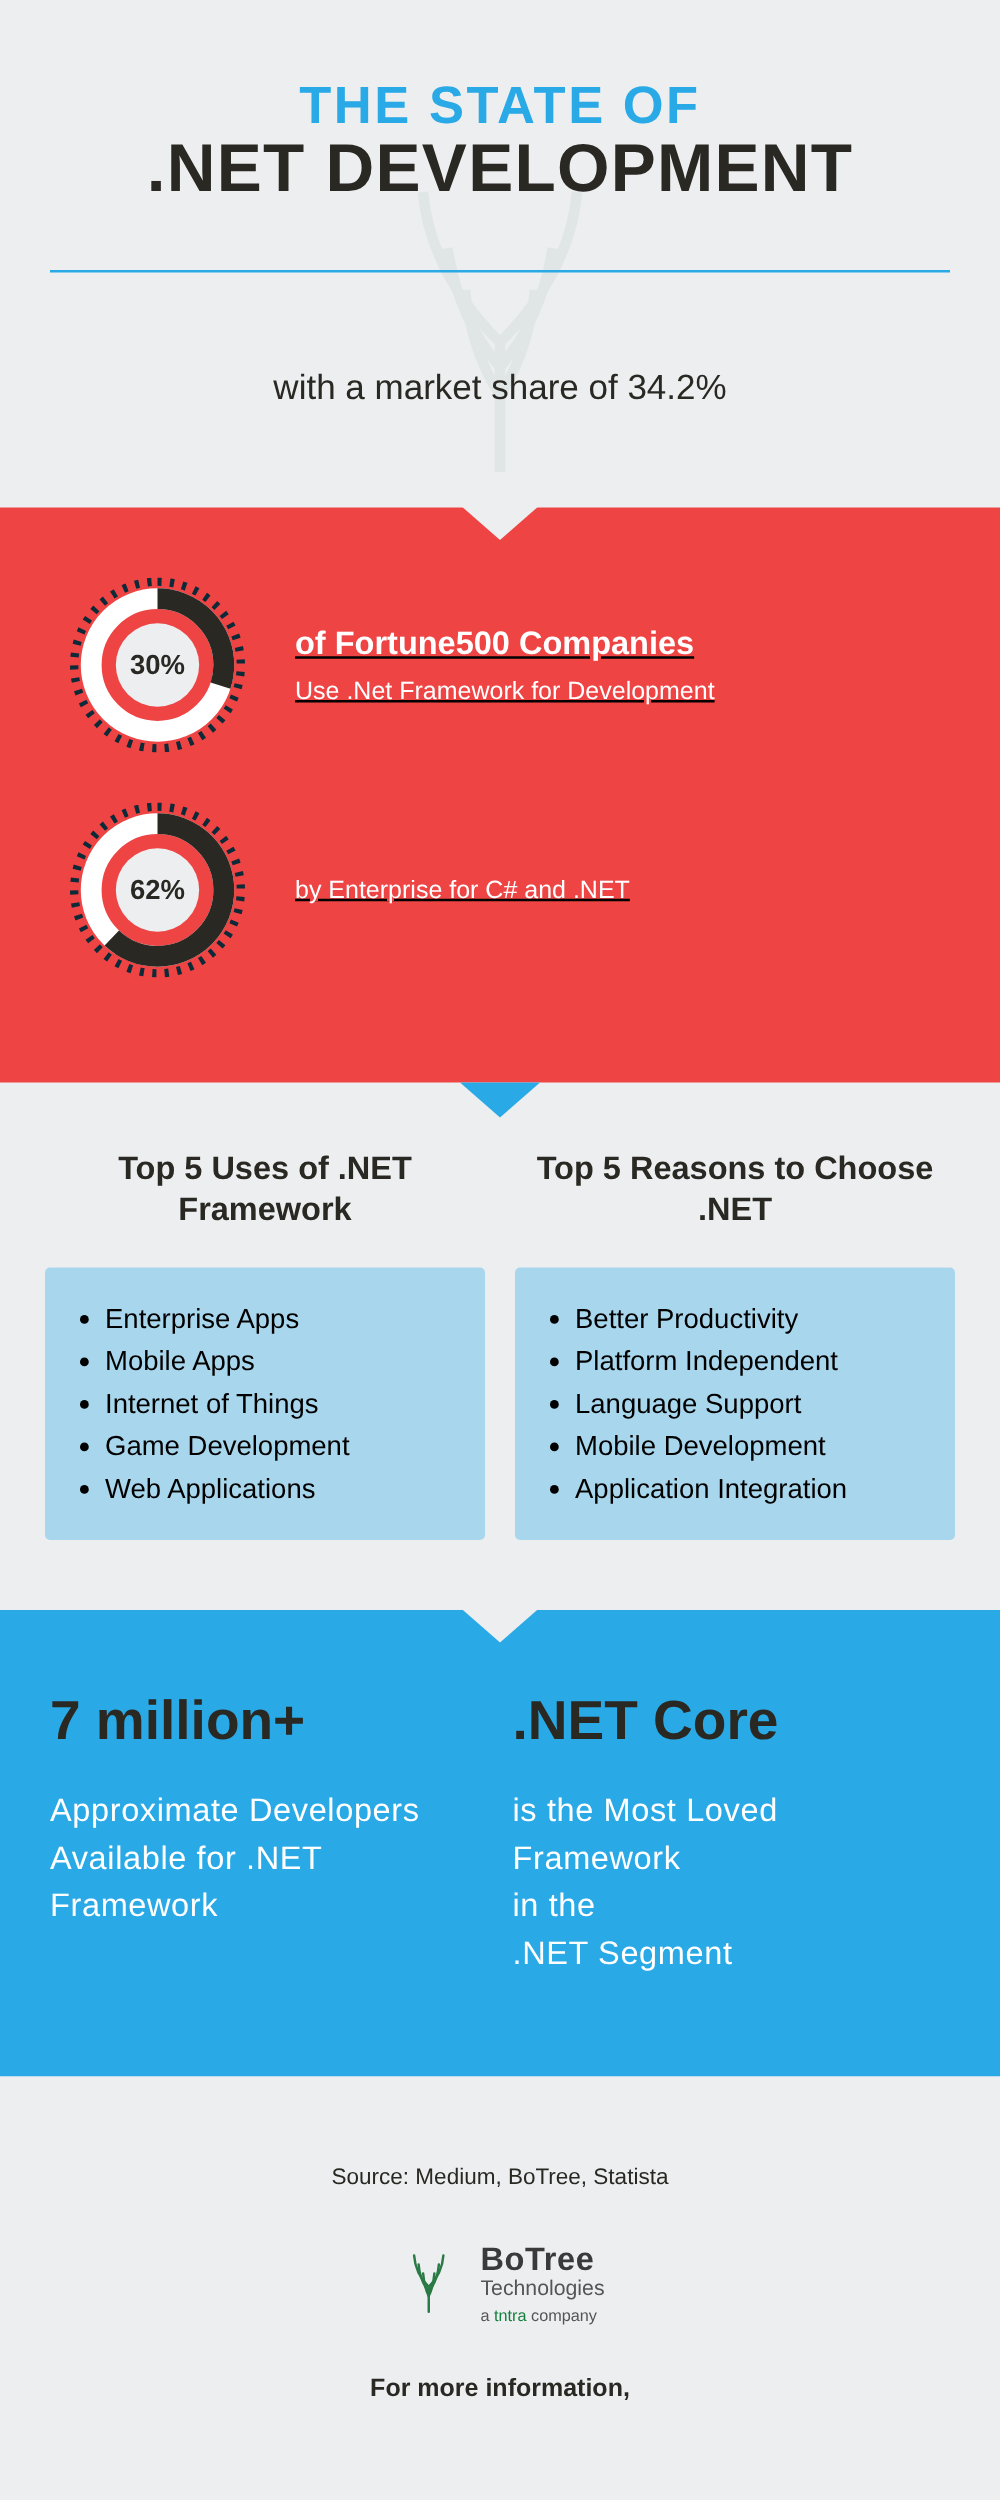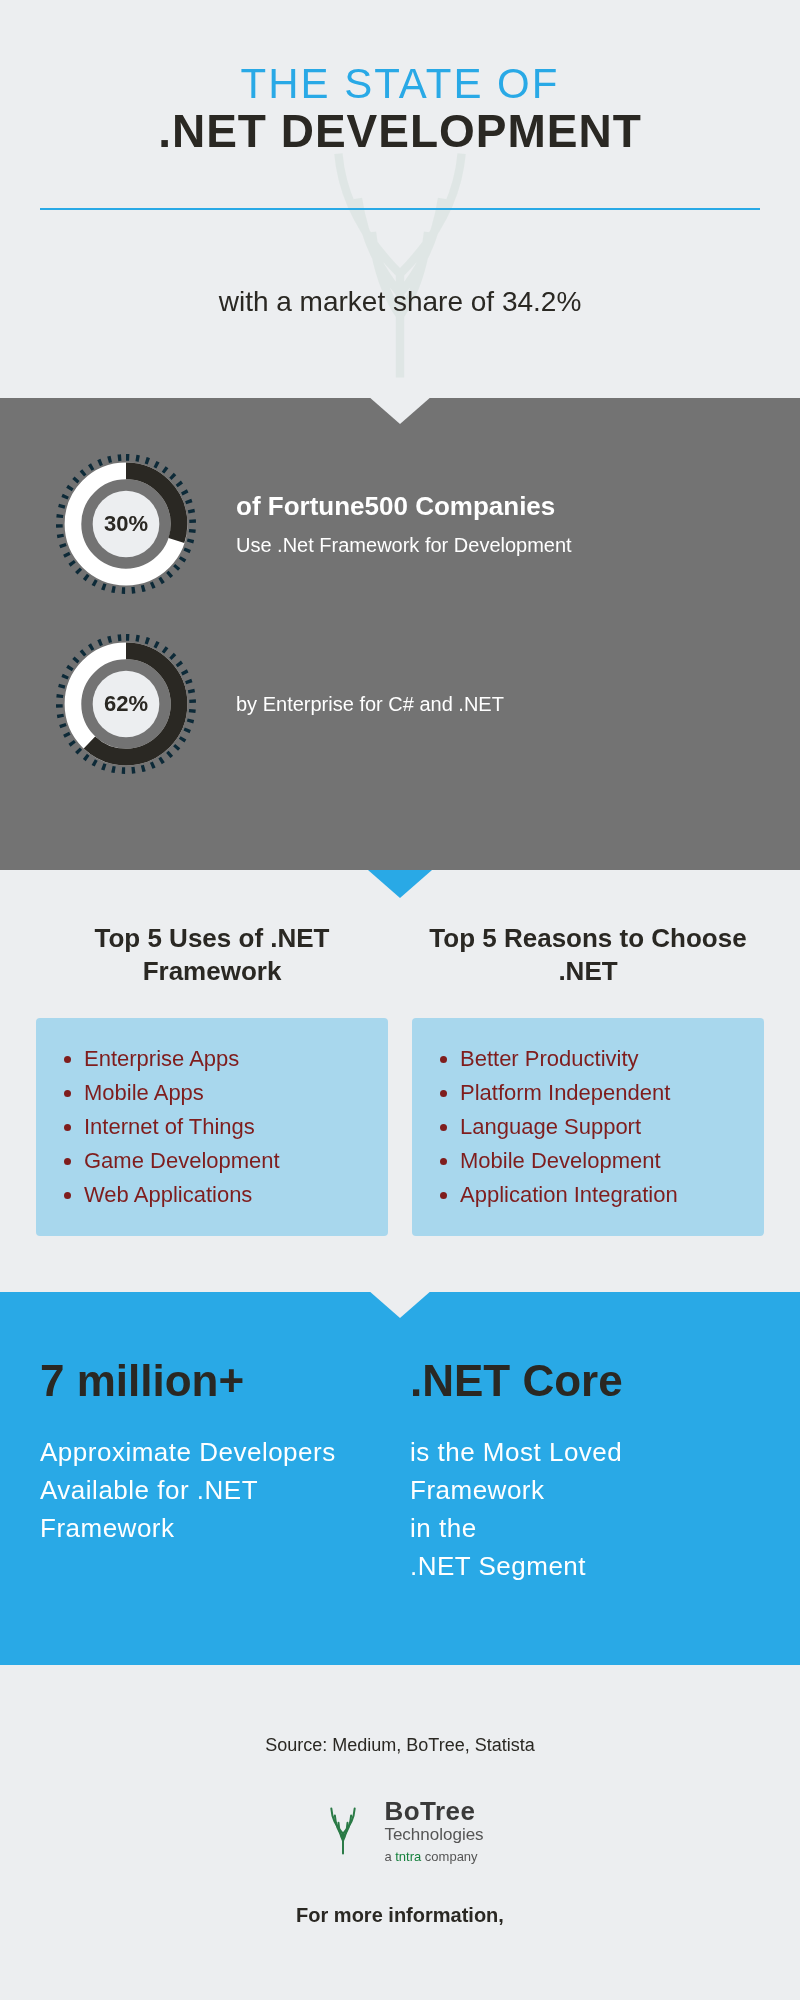--- a/index.html
+++ b/index.html
@@ -23,26 +23,26 @@
   }
   .tree-bg svg { width: 100%; height: 100%; }
   .content { position: relative; z-index: 1; }
 
   .header {
     text-align: center;
     padding: 60px 40px 30px 40px;
   }
   .title-line1 {
     font-size: 42px;
-    font-weight: 400;
+    font-weight: 700;
     letter-spacing: 2px;
     color: #29a9e6;
   }
   .title-line2 {
-    font-size: 46px;
+    font-size: 54px;
     font-weight: 900;
     letter-spacing: 1px;
     color: #2a2823;
     margin-top: -4px;
   }
   .header-rule {
     height: 2px;
     background: #29a9e6;
     margin: 20px 40px 0 40px;
   }
@@ -57,23 +57,24 @@
     color: #29a9e6;
     letter-spacing: 0.5px;
   }
   .subhead-sub {
     font-size: 28px;
     color: #2a2823;
     margin-top: 6px;
   }
 
   .blue-band {
-    background: #737373;
+    background: #ef4444;
     position: relative;
-    padding: 56px 56px 56px 56px;
+    padding: 56px 56px 44px 56px;
+    text-decoration: underline;
   }
   .notch-top {
     position: absolute;
     top: -2px;
     left: 50%;
     transform: translateX(-50%);
     width: 0; height: 0;
     border-left: 32px solid transparent;
     border-right: 32px solid transparent;
     border-top: 28px solid #eceef0;
@@ -130,21 +131,21 @@
     margin-bottom: 24px;
   }
   .list-box {
     background: #a8d7ed;
     border-radius: 4px;
     padding: 24px 24px 24px 48px;
   }
   .list-box ul { list-style: disc; }
   .list-box li {
     font-size: 22px;
-    color: #7f1d1d;
+    color: #000000;
     line-height: 1.55;
   }
 
   .blue-band2 {
     background: #29a9e6;
     position: relative;
     padding: 64px 40px 80px 40px;
     display: flex;
     gap: 20px;
   }

